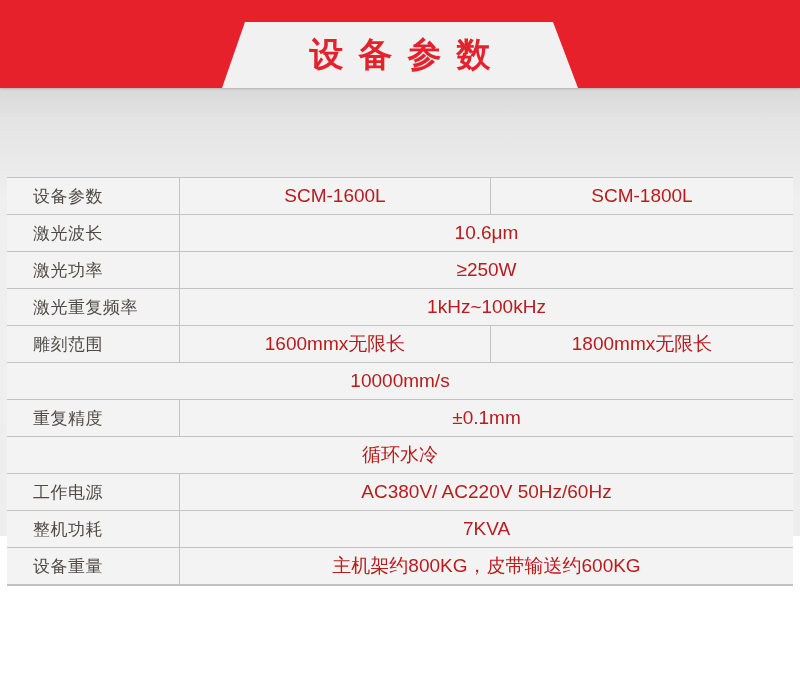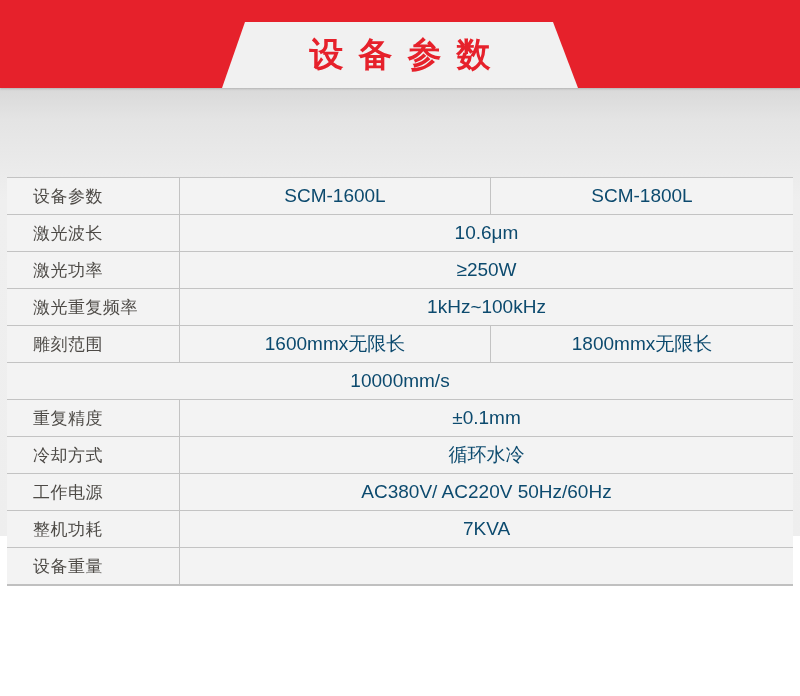--- a/index.html
+++ b/index.html
@@ -55,21 +55,21 @@
     border-right: 1px solid #c3c3c3;
     display: flex; align-items: center;
     font-size: 17px;
     color: #4d4a46;
     letter-spacing: 0.5px;
   }
   .cell-value {
     flex: 1 1 auto;
     display: flex; align-items: center; justify-content: center;
     font-size: 19px;
-    color: #0c4a6e;
+    color: #b91c1c;
     white-space: nowrap;
   }
   .cell-value.first-split {
     flex: 0 0 310px;
     border-right: 1px solid #c3c3c3;
   }
 </style>
 </head>
 <body>
 
@@ -104,28 +104,28 @@
         <div class="cell-value">1800mmx无限长</div>
       </div>
       <div class="row">
         <div class="cell-value">10000mm/s</div>
       </div>
       <div class="row">
         <div class="cell-label">重复精度</div>
         <div class="cell-value">±0.1mm</div>
       </div>
       <div class="row">
-        <div class="cell-label">冷却方式</div>
         <div class="cell-value">循环水冷</div>
       </div>
       <div class="row">
         <div class="cell-label">工作电源</div>
         <div class="cell-value">AC380V/ AC220V 50Hz/60Hz</div>
       </div>
       <div class="row">
         <div class="cell-label">整机功耗</div>
         <div class="cell-value">7KVA</div>
       </div>
       <div class="row">
         <div class="cell-label">设备重量</div>
+        <div class="cell-value">主机架约800KG，皮带输送约600KG</div>
       </div>
     </div>
 </div>
 
 </body></html>

